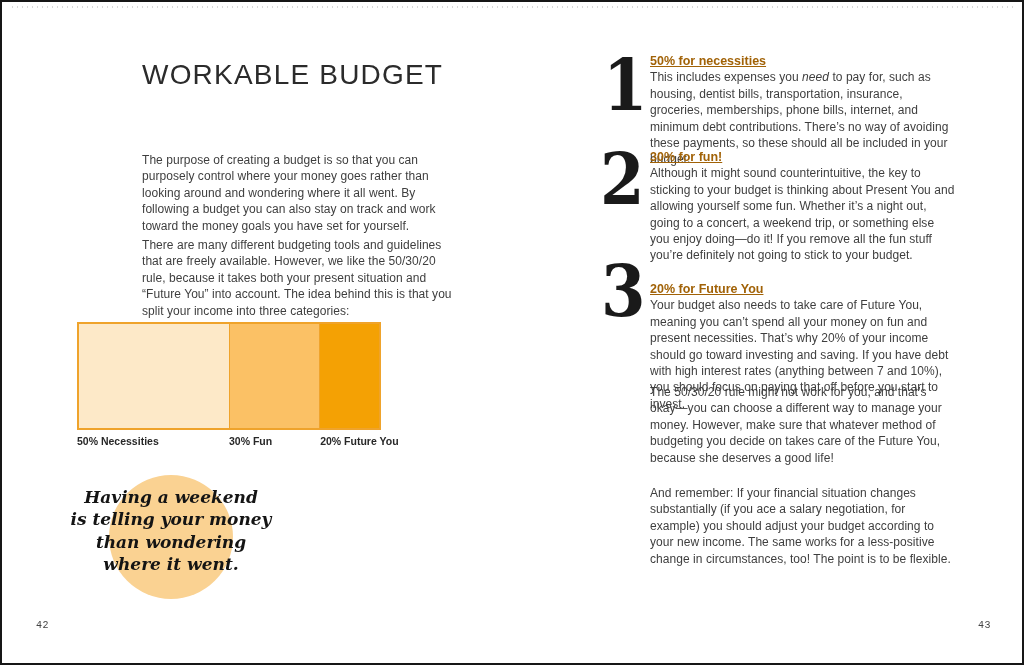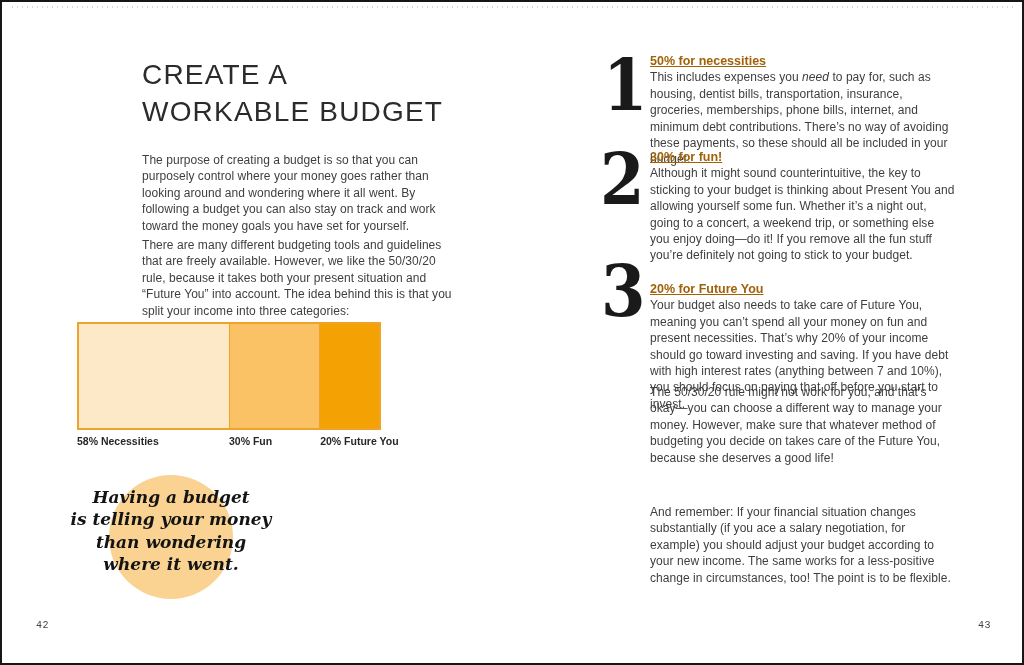--- a/index.html
+++ b/index.html
@@ -79,21 +79,21 @@
   .item-1 { top: 51px; }
   .item-2 { top: 147px; }
   .item-3 { top: 259px; margin-top: 20px; }
   .item-heading {
     font-size: 12.5px; font-weight: bold; color: #a16207;
     line-height: 16.4px;
     text-decoration: underline;
   }
   .em-inline { font-style: italic; }
   .p-right-1 { left: 648px; top: 370px; width: 305px; }
-  .p-right-2 { left: 648px; top: 471px; width: 305px; margin-top: 31px; }
+  .p-right-2 { left: 648px; top: 452px; width: 305px; margin-top: 31px; }
   .footer-text {
     font-size: 9px; letter-spacing: 1.8px;
     color: #454545;
     margin-top: 48px;
   }
   .footer-pagenum {
     font-size: 10px; letter-spacing: 0.5px;
     color: #454545;
     font-family: Liberation Mono, monospace;
   }
@@ -103,41 +103,40 @@
   .fr-num { left: 976px; top: 618px; }
 </style>
 </head>
 <body>
 
 <div class="spread">
 
   <div class="top-dots"></div>
 
   <div class="abs page-title">
-    <div>CREATE A</div>
     <div>WORKABLE BUDGET</div>
   </div>
 
   <p class="abs body-text p-left-1">The purpose of creating a budget is so that you can purposely control where your money goes rather than looking around and wondering where it all went. By following a budget you can also stay on track and work toward the money goals you have set for yourself.</p>
   <p class="abs body-text p-left-2">There are many different budgeting tools and guidelines that are freely available. However, we like the 50/30/20 rule, because it takes both your present situation and “Future You” into account. The idea behind this is that you split your income into three categories:</p>
 
   <div class="abs bar" style="border-color: rgb(239, 163, 43);">
       <div class="bar-seg" style="width: 50%; background: rgb(253, 233, 200);"></div>
       <div class="bar-seg" style="width: 30%; background: rgb(251, 193, 101); border-left: 1px solid rgb(239, 163, 43);"></div>
       <div class="bar-seg" style="width: 20%; background: rgb(244, 161, 4); border-left: 1px solid rgb(239, 163, 43);"></div>
     </div>
   <div class="abs bar-labels">
-      <div class="bar-label" style="width: 50%;">58% Necessities</div>
+      <div class="bar-label" style="width: 50%;">50% Necessities</div>
       <div class="bar-label" style="width: 30%;">30% Fun</div>
       <div class="bar-label" style="width: 20%;">20% Future You</div>
     </div>
 
   <div class="abs quote-circle" style="background: rgb(250, 210, 146);"></div>
   <div class="abs quote">
-    <div>Having a budget</div>
+    <div>Having a weekend</div>
     <div>is telling your money</div>
     <div>than wondering</div>
     <div>where it went.</div>
   </div>
 
   <div class="abs numeral num-1">1</div>
   <div class="abs item-block item-1">
     <div class="item-heading">50% for necessities</div>
     <div class="body-text"><span>This includes expenses you </span><span class="em-inline">need</span><span> to pay for, such as housing, dentist bills, transportation, insurance, groceries, memberships, phone bills, internet, and minimum debt contributions. There’s no way of avoiding these payments, so these should all be included in your budget.</span></div>
   </div>

